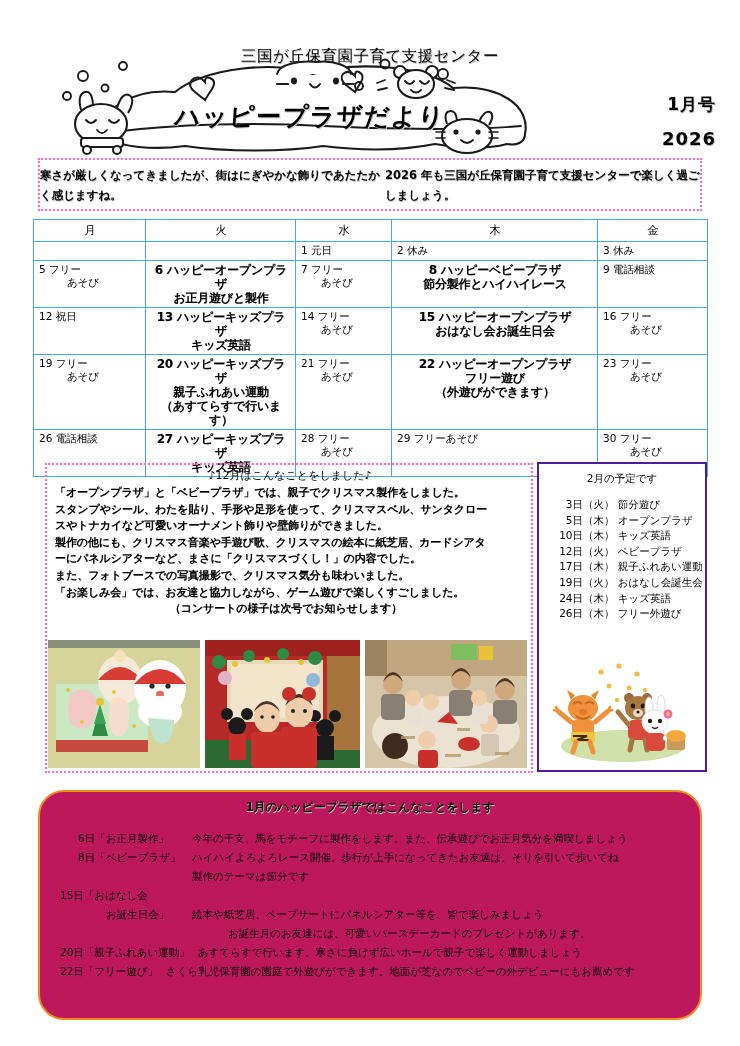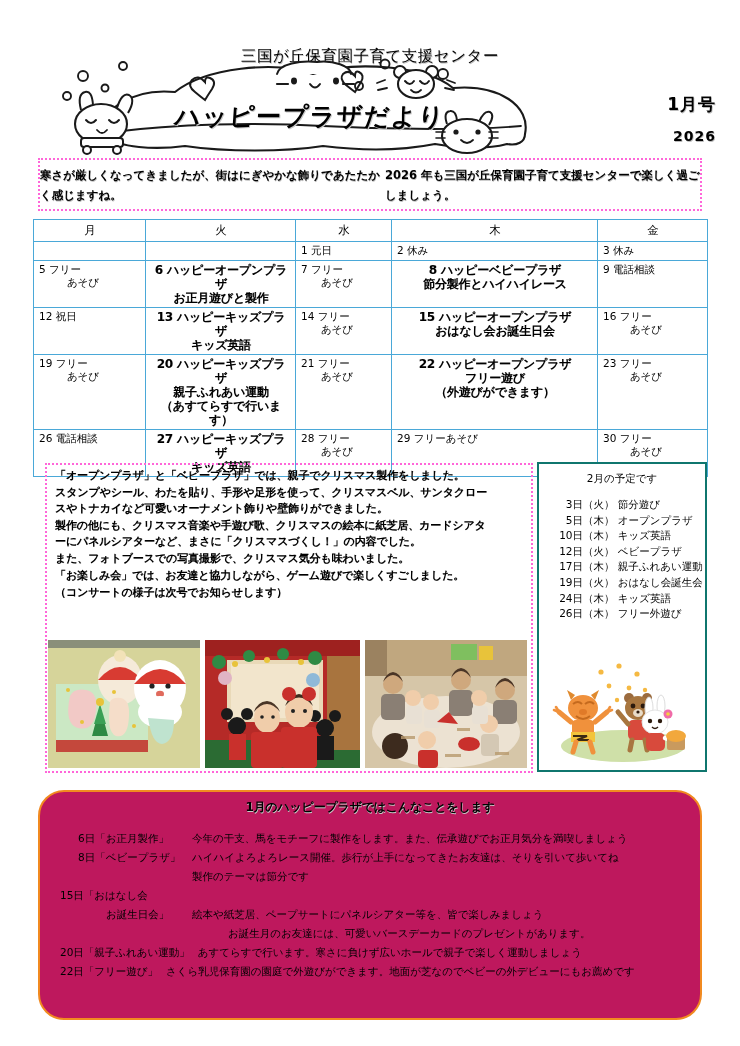--- a/index.html
+++ b/index.html
@@ -28,21 +28,21 @@
     text-shadow:1px 1px 0 #c9c9c9;
     z-index:5;
   }
   .issue-month {
     position:absolute; right:24px; top:93px;
     font-size:17px; font-weight:bold; letter-spacing:1px;
     text-shadow:0.8px 0.8px 0 #bbb;
   }
   .issue-year {
     position:absolute; right:24px; top:128px;
-    font-size:14px; font-weight:bold; letter-spacing:1px;
+    font-size:18px; font-weight:bold; letter-spacing:1px;
     text-shadow:0.8px 0.8px 0 #bbb;
   }
 
   
   .intro-box {
     position:absolute; left:38px; top:158px; width:664px; height:53px;
     border:2.5px dotted #ff66d9;
     display:flex; flex-direction:row; justify-content:center; align-items:center;
   }
   .intro-line {
@@ -86,34 +86,34 @@
     padding:3px 6px 0 8px;
   }
   .dec-head {
     text-align:center; font-size:11px; line-height:16px; margin-bottom:1px;
     color:#000;
   }
   .dec-line {
     font-size:11px; font-weight:bold; line-height:16.6px; letter-spacing:-0.1px;
     text-shadow:0.4px 0.4px 0 #c8c8c8;
   }
-  .dec-line.right { text-align:left; padding-right:8px;font-family:Liberation Serif, serif; }
+  .dec-line.right { text-align:center; padding-right:8px; }
 
   
   .photos { position:absolute; left:48px; top:640px; width:482px; height:128px;
             display:flex; gap:5px; }
   .photo { height:128px; border:0; overflow:hidden; position:relative; }
   .p1 { width:152px; }
   .p2 { width:155px; }
   .p3 { width:162px; }
 
   
   .feb-box {
     position:absolute; left:537px; top:462px; width:170px; height:310px;
-    border:2px solid #0f766e; background:#fff; padding:6px 4px 0 4px;
+    border:2px solid #4c1d95; background:#fff; padding:6px 4px 0 4px;
   }
   .feb-title { text-align:center; font-size:10.5px; line-height:16px; margin-bottom:11px; }
   .feb-list { padding-left:10px; }
   .feb-item { font-size:10.5px; line-height:15.6px; white-space:nowrap; }
   .feb-item .day { display:inline-block; width:30px; text-align:right; }
   .feb-illo { position:absolute; left:10px; top:196px; width:148px; height:104px; }
 
   
   .jan-box {
     position:absolute; left:38px; top:790px; width:664px; height:230px;
@@ -339,20 +339,21 @@
           </td>
           <td class="h40">
             <div class="plain">30 フリー<span class="sub">あそび</span></div>
           </td>
         </tr>
       </tbody>
   </table>
 </div>
 
 <div class="dec-box">
+  <div class="dec-head">♪12月はこんなことをしました♪</div>
   <div id="dec-lines">
       <div class="dec-line">「オープンプラザ」と「ベビープラザ」では、親子でクリスマス製作をしました。</div>
       <div class="dec-line">スタンプやシール、わたを貼り、手形や足形を使って、クリスマスベル、サンタクロー</div>
       <div class="dec-line">スやトナカイなど可愛いオーナメント飾りや壁飾りができました。</div>
       <div class="dec-line">製作の他にも、クリスマス音楽や手遊び歌、クリスマスの絵本に紙芝居、カードシアタ</div>
       <div class="dec-line">ーにパネルシアターなど、まさに「クリスマスづくし！」の内容でした。</div>
       <div class="dec-line">また、フォトブースでの写真撮影で、クリスマス気分も味わいました。</div>
       <div class="dec-line">「お楽しみ会」では、お友達と協力しながら、ゲーム遊びで楽しくすごしました。</div>
     </div>
   <div class="dec-line right">（コンサートの様子は次号でお知らせします）</div>

